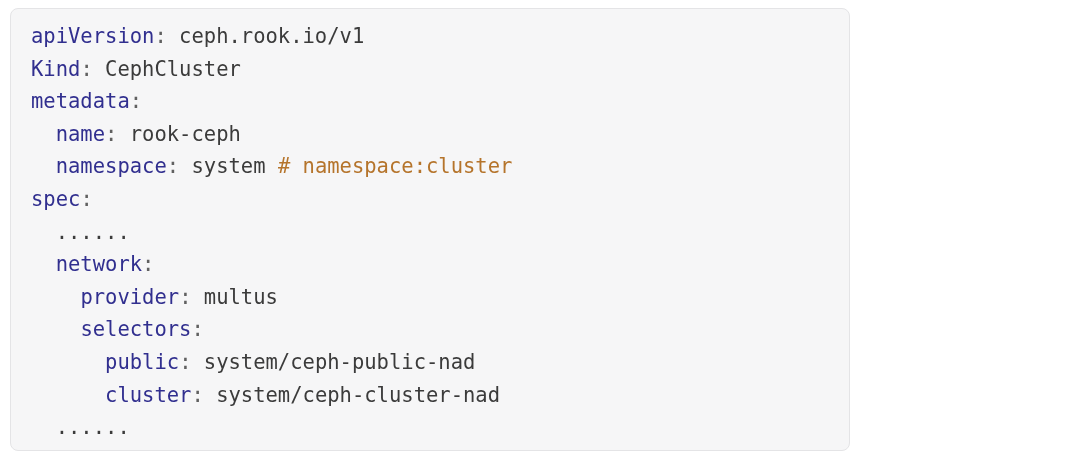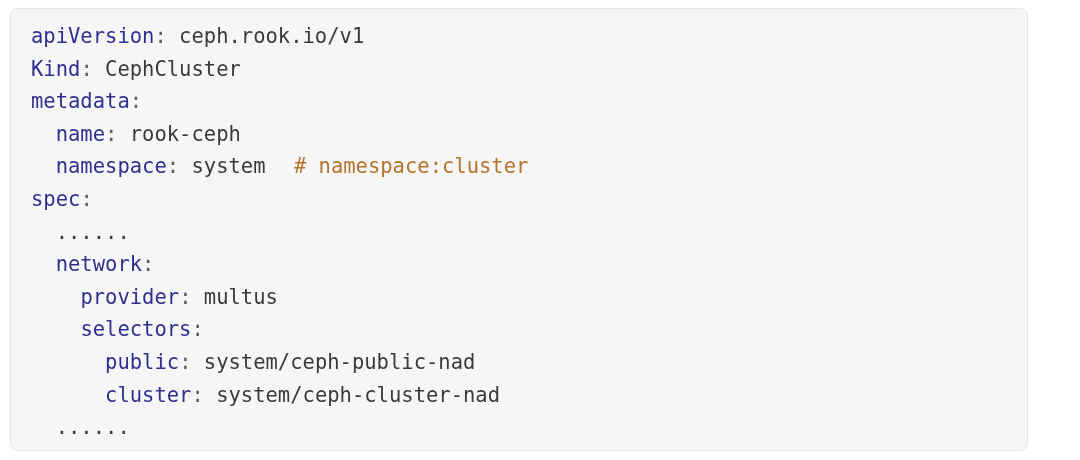--- a/index.html
+++ b/index.html
@@ -7,37 +7,37 @@
     padding: 0;
     width: 1080px;
     height: 460px;
     background: var(--page-bg, #ffffff);
     overflow: hidden;
   }
   .code-block {
     position: absolute;
     left: 10px;
     top: 8px;
-    width: 1018px;
+    width: 840px;
     height: 443px;
     box-sizing: border-box;
     margin: 0;
     background: var(--block-bg, #f6f6f7);
     border: 1px solid var(--block-border, #e4e4e6);
     border-radius: 8px;
     padding: 11px 20px;
     font-family: "DejaVu Sans Mono", "Liberation Mono", monospace;
     font-size: 20.5px;
     line-height: 32.6px;
     white-space: pre;
     color: var(--value-color, #3b3b3b);
     overflow: hidden;
   }
   .code-line { height: 32.6px; }
   .tok-key     { color: var(--key-color, #312f8f); }
   .tok-punct   { color: var(--punct-color, #606060); }
   .tok-value   { color: var(--value-color, #3b3b3b); }
-  .tok-comment { color: var(--comment-color, #b5742b); margin-left: 16px; }
+  .tok-comment { color: var(--comment-color, #b5742b); }
 </style>
 </head>
 <body>
 
 <pre class="code-block"><div class="code-line"><span class="tok-key">apiVersion</span><span class="tok-punct">:</span><span class="tok-value"> ceph.rook.io/v1</span></div><div class="code-line"><span class="tok-key">Kind</span><span class="tok-punct">:</span><span class="tok-value"> CephCluster</span></div><div class="code-line"><span class="tok-key">metadata</span><span class="tok-punct">:</span></div><div class="code-line"><span class="tok-value">  </span><span class="tok-key">name</span><span class="tok-punct">:</span><span class="tok-value"> rook-ceph</span></div><div class="code-line"><span class="tok-value">  </span><span class="tok-key">namespace</span><span class="tok-punct">:</span><span class="tok-value"> system </span><span class="tok-comment"># namespace:cluster</span></div><div class="code-line"><span class="tok-key">spec</span><span class="tok-punct">:</span></div><div class="code-line"><span class="tok-value">  ......</span></div><div class="code-line"><span class="tok-value">  </span><span class="tok-key">network</span><span class="tok-punct">:</span></div><div class="code-line"><span class="tok-value">    </span><span class="tok-key">provider</span><span class="tok-punct">:</span><span class="tok-value"> multus</span></div><div class="code-line"><span class="tok-value">    </span><span class="tok-key">selectors</span><span class="tok-punct">:</span></div><div class="code-line"><span class="tok-value">      </span><span class="tok-key">public</span><span class="tok-punct">:</span><span class="tok-value"> system/ceph-public-nad</span></div><div class="code-line"><span class="tok-value">      </span><span class="tok-key">cluster</span><span class="tok-punct">:</span><span class="tok-value"> system/ceph-cluster-nad</span></div><div class="code-line"><span class="tok-value">  ......</span></div></pre>
 
 </body></html>

